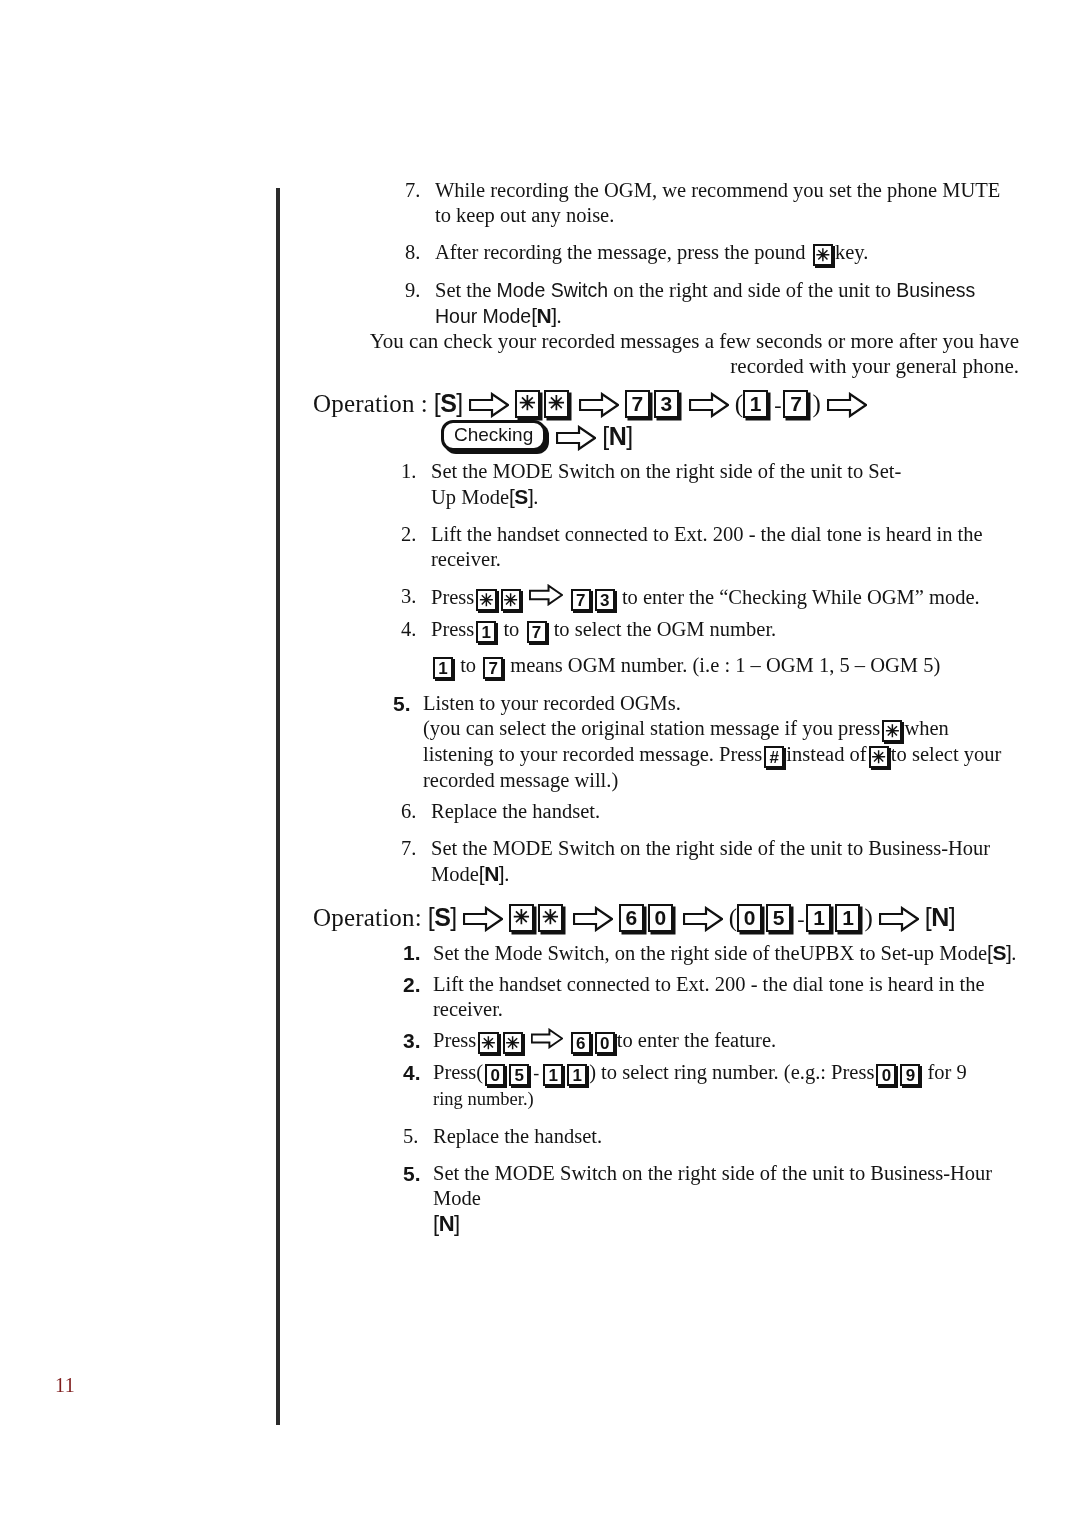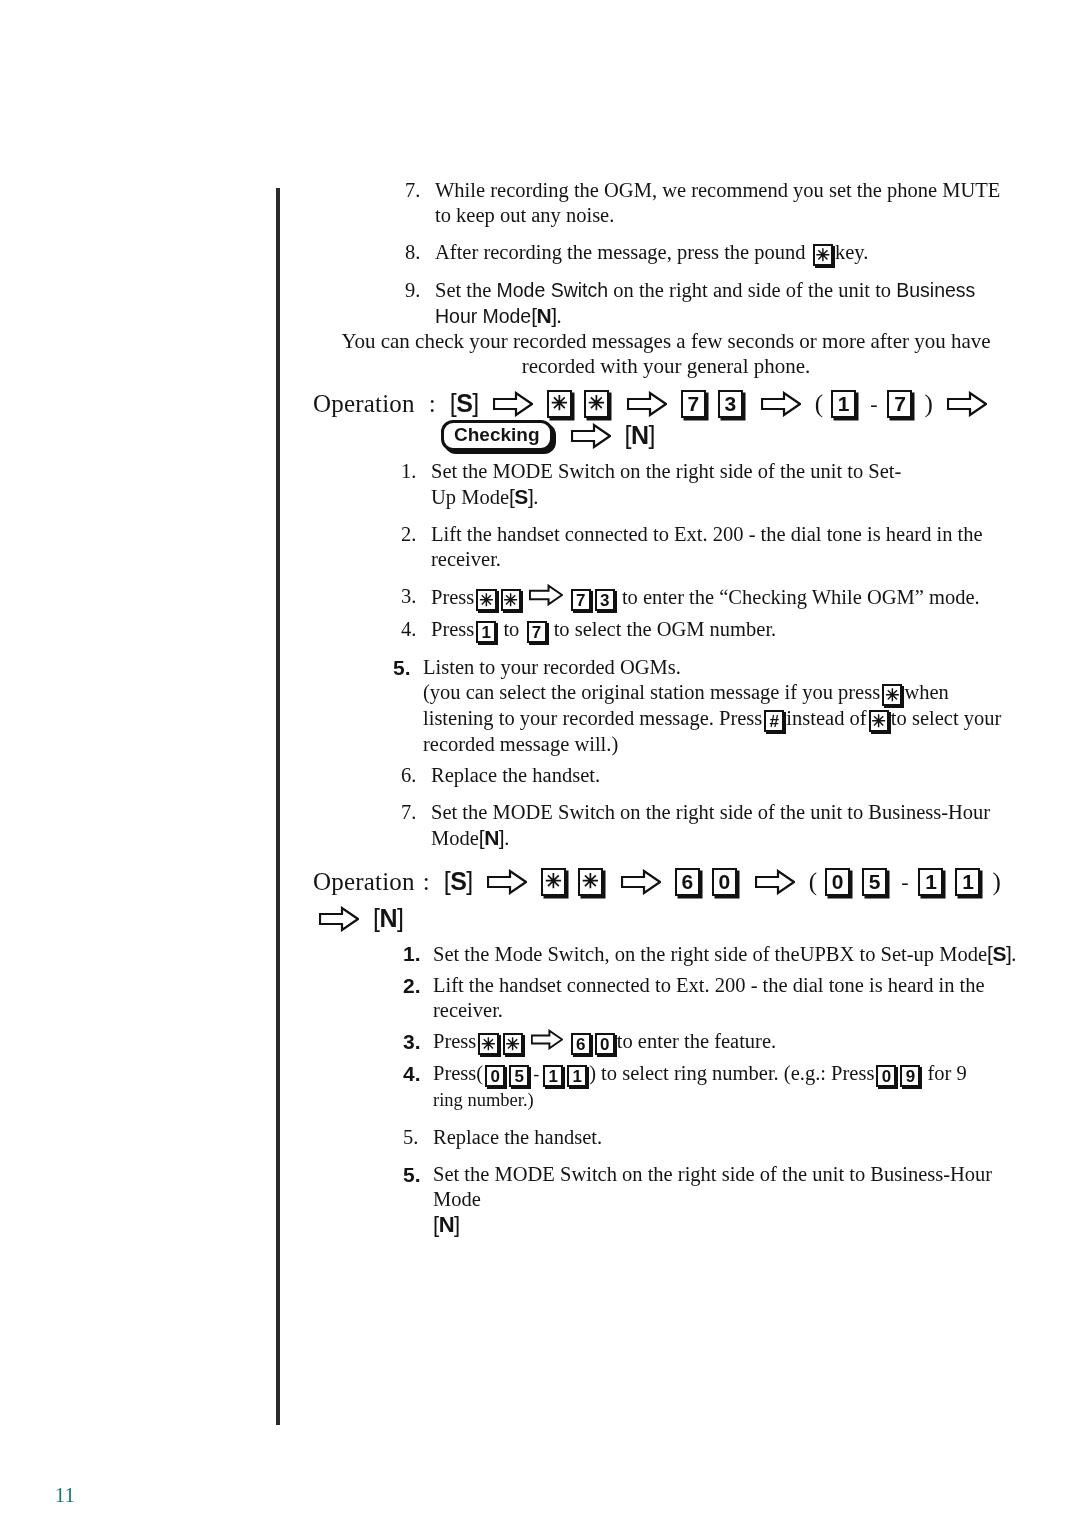--- a/index.html
+++ b/index.html
@@ -21,24 +21,24 @@
     position: absolute;
     left: 276px;
     top: 188px;
     width: 4px;
     height: 1237px;
     background: #2b2b2b;
   }
   #page-number {
     position: absolute;
     left: 55px;
-    top: 1484px;
+    top: 1374px;
     font-size: 20px;
     letter-spacing: .5px;
-    color: #0f766e;
+    color: #7f1d1d;
   }
 
   
   #content {
     position: absolute;
     left: 313px;
     top: 178px;
     width: 706px;
   }
 
@@ -47,21 +47,21 @@
     font-weight: bold;
     font-size: 22.5px;
     margin: 20px 0 2px 0;
     letter-spacing: -0.1px;
   }
 
   p.body-text {
     font-size: 21px;
     line-height: 25px;
     margin: 0 0 0 0;
-    text-align: center;
+    text-align: right;
   }
 
   
   .step {
     display: flex;
     align-items: flex-start;
     font-size: 20.5px;
     line-height: 25px;
     margin-top: 12px;
   }
@@ -81,25 +81,25 @@
     margin-left: 32px;
   }
 
   
   .steplist { margin-left: 90px; }
   .steplist-2 { margin-left: 92px; }
 
   
   .operation-line {
     display: flex;
-    align-items: center;
+    align-items: flex-end;
     flex-wrap: wrap;
     font-size: 25px;
     margin-top: 10px;
-    gap: 8px;
+    gap: 0px;
   }
   .operation-line.second-row { margin-top: 2px; margin-left: 128px; }
   .op-label { font-size: 25px; padding-right: 6px; letter-spacing: .2px; }
   .op-colon { font-size: 25px; padding-right: 6px; }
 
   
   
   .mode {
     font-family: "Liberation Sans", sans-serif;
     font-weight: bold;
@@ -153,21 +153,21 @@
   }
   .arrow svg { display: block; }
 
   
   .pill {
     display: inline-block;
     border: 3px solid #111;
     border-radius: 12px;
     padding: 1px 10px 2px 10px;
     font-family: "Liberation Sans", sans-serif;
-    font-weight: bold;
+    font-weight: normal;
     font-size: 19px;
     line-height: 22px;
     background: #fff;
     box-shadow: 3px 3px 0 #111;
     margin-right: 4px;
     vertical-align: -2px;
   }
 
   .paren { font-size: 25px; }
   .dash { font-size: 22px; padding: 0 2px; }
@@ -285,20 +285,26 @@
     <div class="step tight">
       <span class="num">4.</span>
       <span class="txt">
         <span>Press</span><span class="key sm">1</span>
         <span>to</span>
         <span class="key sm">7</span>
         <span>to select the OGM number.</span>
       </span>
     </div>
 
+    <div class="sub-line" style="margin-top:10px;margin-left:32px">
+      <span class="key sm">1</span>
+      <span>to</span>
+      <span class="key sm">7</span>
+      <span>means OGM number.  (i.e : 1 – OGM 1,  5 – OGM 5)</span>
+    </div>
   </div>
 
   <div class="steplist" style="margin-left:78px;margin-top:12px">
 
     <div class="step sans" style="margin-top:0">
       <span class="num">5.</span>
       <span class="txt">
         <span>Listen to your recorded OGMs.</span><br>
         <span>(you can select the original station message if you press</span><span class="key sm star">✳</span><span>when</span><br>
         <span>listening to your recorded message. Press</span><span class="key sm">#</span><span>instead of</span><span class="key sm star">✳</span><span>to select your</span><br>

